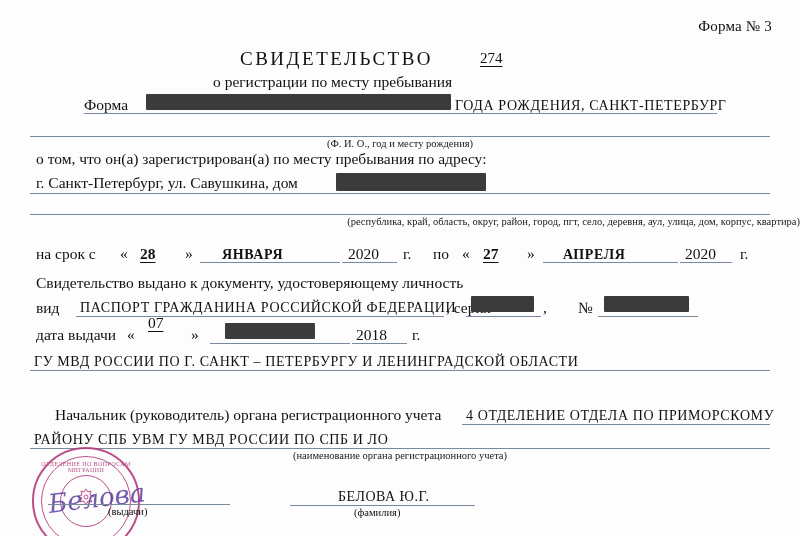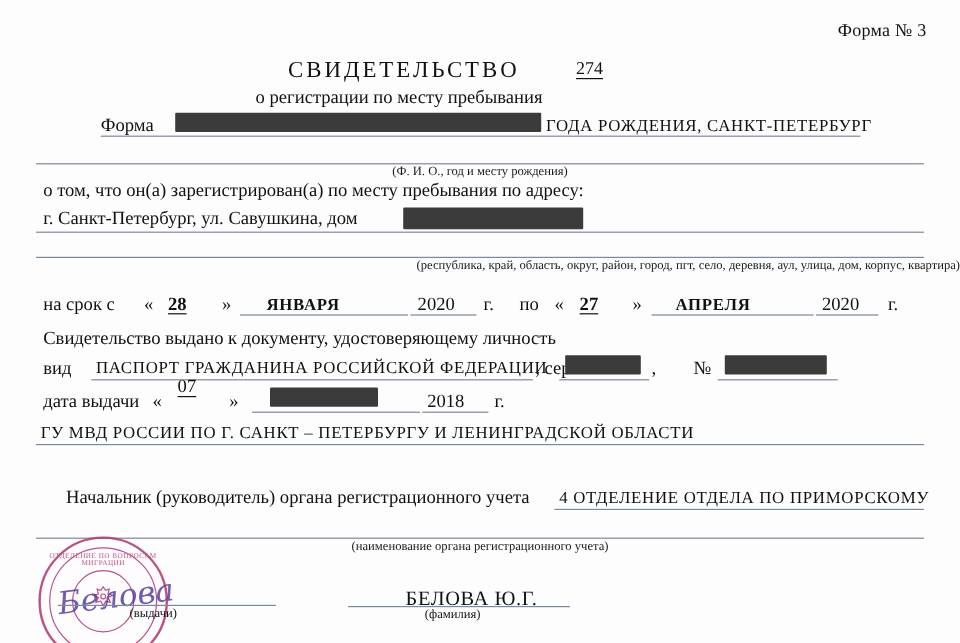--- a/index.html
+++ b/index.html
@@ -204,35 +204,36 @@
   <div class="abs" style="left:356px; top:326px;">2018</div>
   <div class="line" style="left:352px; top:343px; width:55px;"></div>
   <div class="abs" style="left:412px; top:326px;">г.</div>
 
   <div class="abs small-caps" style="left:34px; top:354px;">ГУ  МВД  РОССИИ  ПО  Г. САНКТ – ПЕТЕРБУРГУ  И  ЛЕНИНГРАДСКОЙ ОБЛАСТИ</div>
   <div class="line" style="left:30px; top:370px; width:740px;"></div>
 
   <div class="abs" style="left:36px; top:406px;margin-left:19px;">Начальник (руководитель) органа регистрационного учета</div>
   <div class="abs small-caps" style="left:466px; top:408px;">4 ОТДЕЛЕНИЕ ОТДЕЛА  ПО ПРИМОРСКОМУ</div>
   <div class="line" style="left:462px; top:424px; width:308px;"></div>
+  <div class="abs small-caps" style="left:34px; top:432px;">РАЙОНУ  СПБ УВМ  ГУ  МВД  РОССИИ  ПО СПБ  И  ЛО</div>
   <div class="line" style="left:30px; top:448px; width:740px;"></div>
   <div class="caption" style="top:450px;">(наименование органа регистрационного учета)</div>
 
   <div class="stamp">
     <div class="stamp-txt" style="top:12px;">ОТДЕЛЕНИЕ ПО ВОПРОСАМ МИГРАЦИИ</div>
     <div class="stamp-eagle">
       <svg width="22" height="24" viewBox="0 0 22 24" aria-hidden="true">
         <path d="M11 2 L13 5 L16 4 L15 8 L19 9 L15 11 L17 15 L13 14 L11 18 L9 14 L5 15 L7 11 L3 9 L7 8 L6 4 L9 5 Z" fill="none" stroke="#b3397a" stroke-width="1"></path>
         <circle cx="11" cy="10" r="2" fill="none" stroke="#b3397a" stroke-width="1"></circle>
       </svg>
     </div>
 
   </div>
 
   <div class="signature">Белова</div>
   <div class="line" style="left:48px; top:504px; width:182px;"></div>
   <div class="abs" style="left:108px; top:506px; font-size:10.5px;">(выдачи)</div>
 
-  <div class="abs" style="left:338px; top:489px; font-size:17px; letter-spacing:0.5px;font-family:Liberation Serif, serif;">БЕЛОВА Ю.Г.</div>
+  <div class="abs" style="left:338px; top:489px; font-size:14px; letter-spacing:0.5px;font-family:Liberation Serif, serif;">БЕЛОВА Ю.Г.</div>
   <div class="line" style="left:290px; top:505px; width:185px;"></div>
   <div class="abs" style="left:354px; top:507px; font-size:10.5px;">(фамилия)</div>
 
 </div>
 
 </body></html>

